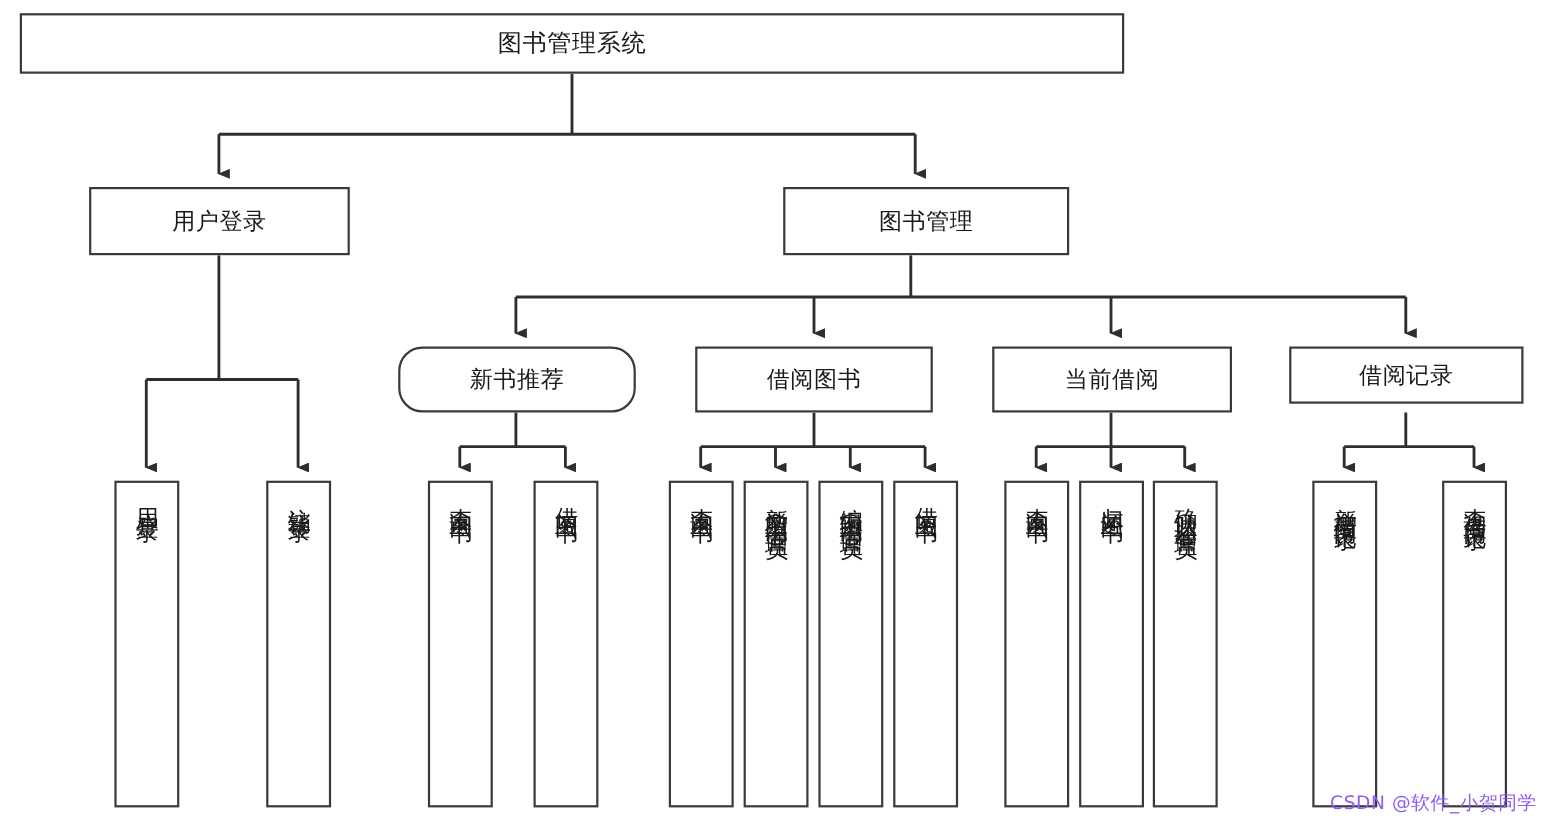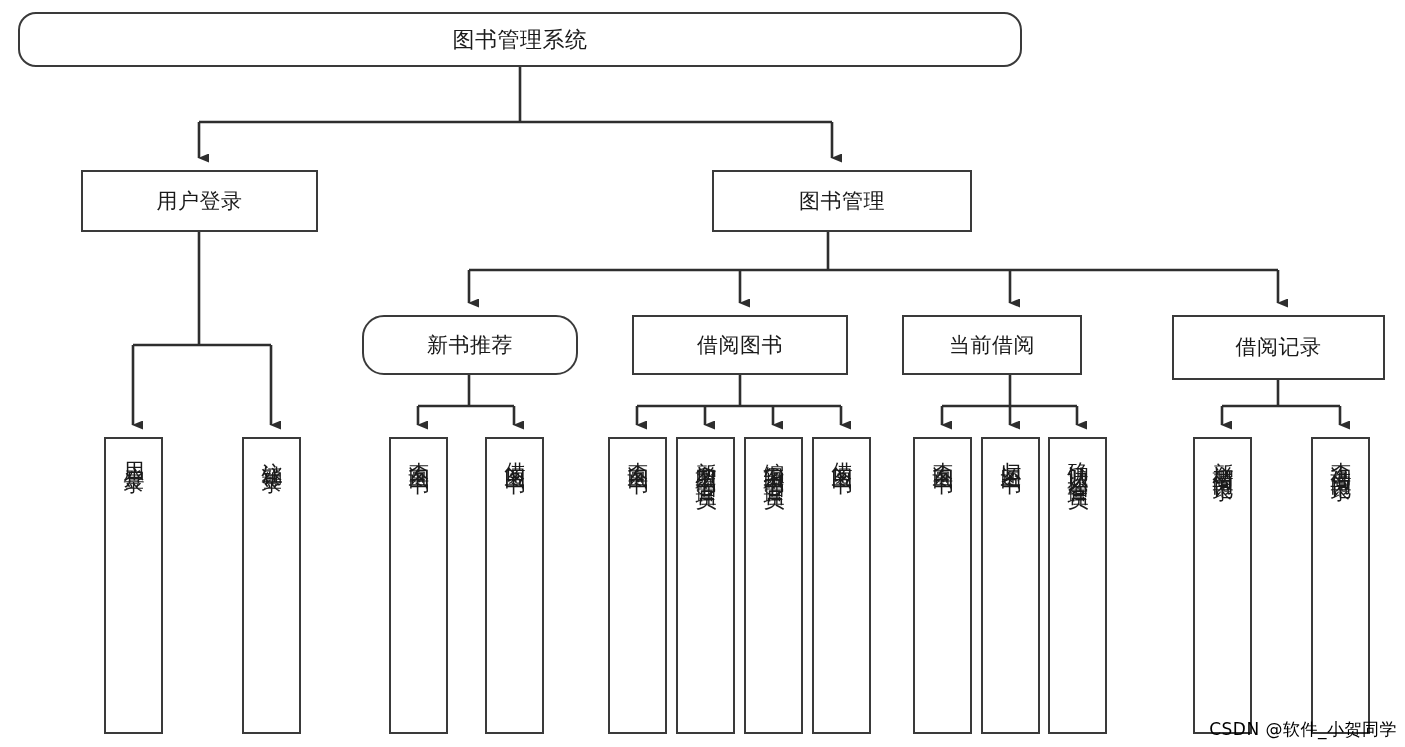--- a/index.html
+++ b/index.html
@@ -63,21 +63,21 @@
     top: 0;
     width: 1405px;
     height: 747px;
     pointer-events: none;
   }
   .watermark {
     position: absolute;
     right: 8px;
     bottom: 6px;
     font-size: 17px;
-    color: #000000;
+    color: #8b5cf6;
     letter-spacing: 0.5px;
     white-space: nowrap;
   }
 </style>
 </head>
 <body>
 
 <div id="canvas">
 
   <svg class="edges" viewBox="0 0 1405 747" xmlns="http://www.w3.org/2000/svg">
@@ -123,41 +123,41 @@
       <path d="M1010,406 L1010,425" marker-end="url(#arrow)"></path>
       <path d="M1077,406 L1077,425" marker-end="url(#arrow)"></path>
 
       <path d="M1278,375 L1278,406"></path>
       <path d="M1222,406 L1340,406"></path>
       <path d="M1222,406 L1222,425" marker-end="url(#arrow)"></path>
       <path d="M1340,406 L1340,425" marker-end="url(#arrow)"></path>
     </g>
   </svg>
 
-  <div class="node h root" style="left:18px; top:12px; width:1004px; height:55px;border-radius:18px;">
+  <div class="node h root" style="left:18px; top:12px; width:1004px; height:55px;">
     <span class="node-label">图书管理系统</span>
   </div>
 
   <div class="node h" style="left:81px; top:170px; width:237px; height:62px;">
     <span class="node-label">用户登录</span>
   </div>
   <div class="node h" style="left:712px; top:170px; width:260px; height:62px;">
     <span class="node-label">图书管理</span>
   </div>
 
   <div class="node h" style="left:362px; top:315px; width:216px; height:60px;border-radius:22px;">
     <span class="node-label">新书推荐</span>
   </div>
   <div class="node h" style="left:632px; top:315px; width:216px; height:60px;">
     <span class="node-label">借阅图书</span>
   </div>
-  <div class="node h" style="left:902px; top:315px; width:180px; height:60px;">
+  <div class="node h" style="left:902px; top:315px; width:218px; height:60px;">
     <span class="node-label">当前借阅</span>
   </div>
-  <div class="node h" style="left:1172px; top:315px; width:213px; height:65px;">
+  <div class="node h" style="left:1172px; top:315px; width:213px; height:52px;">
     <span class="node-label">借阅记录</span>
   </div>
 
   <div class="node v" style="left:104px; top:437px; width:59px; height:297px;">
     <span class="node-label">用户登录</span>
   </div>
   <div class="node v" style="left:242px; top:437px; width:59px; height:297px;">
     <span class="node-label">注销登录</span>
   </div>
 

